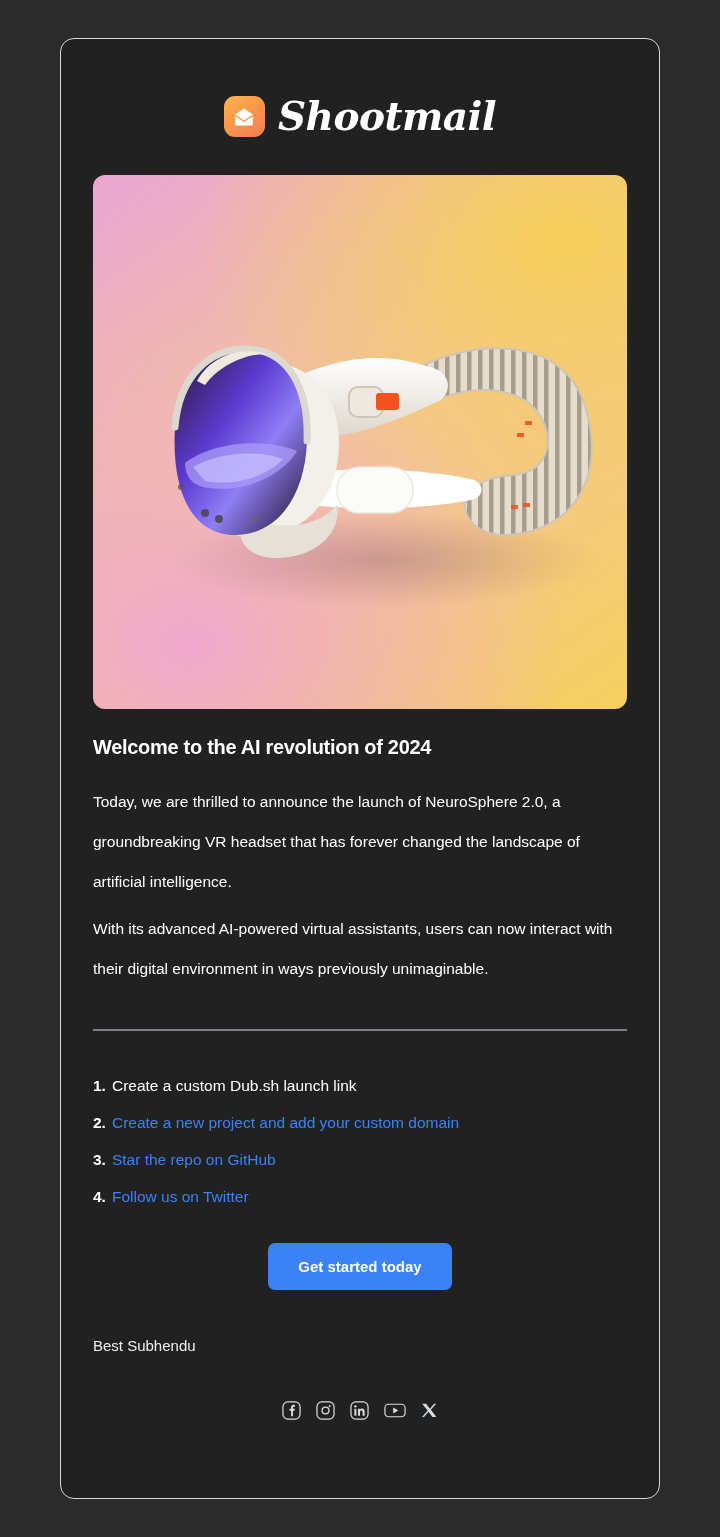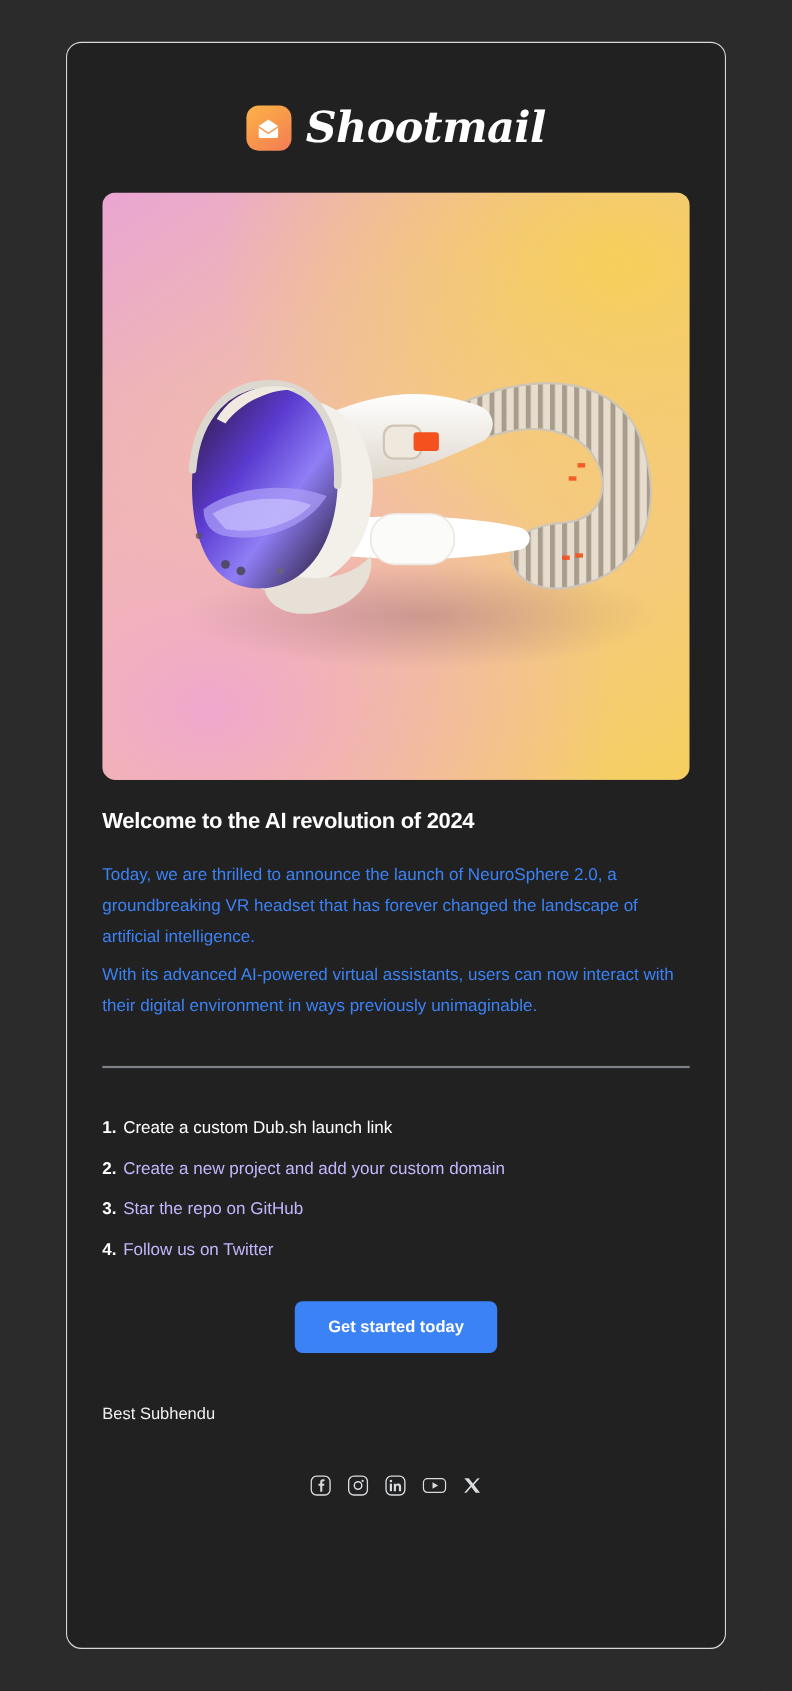--- a/index.html
+++ b/index.html
@@ -90,22 +90,22 @@
     font-size: 20px;
     font-weight: 700;
     line-height: 1.25;
     letter-spacing: -0.3px;
     color: #ffffff;
   }
 
   .para {
     margin-top: 22px;
     font-size: 15.5px;
-    line-height: 28px;
-    color: #3b82f6;
+    line-height: 40px;
+    color: #ffffff;
   }
   .para + .para { margin-top: 7px; }
 
   .divider {
     margin-top: 40px;
     height: 2px;
     background: #7c8287;
     border: 0;
     width: 100%;
   }
@@ -121,21 +121,21 @@
     line-height: 27px;
     color: #ffffff;
     margin-bottom: 10px;
     display: flex;
     gap: 6px;
   }
   .step:last-child { margin-bottom: 0; }
 
   .step-num { font-weight: 700; color: #ffffff; flex: none; }
   .step-text { color: #ffffff; }
-  .step-text.link { color: #c4b5fd; text-decoration: none; cursor: pointer; }
+  .step-text.link { color: #3b82f6; text-decoration: none; cursor: pointer; }
 
   
   .cta-wrap {
     margin-top: 33px;
     display: flex;
     justify-content: center;
   }
 
   .cta {
     background: #3b82f6;

